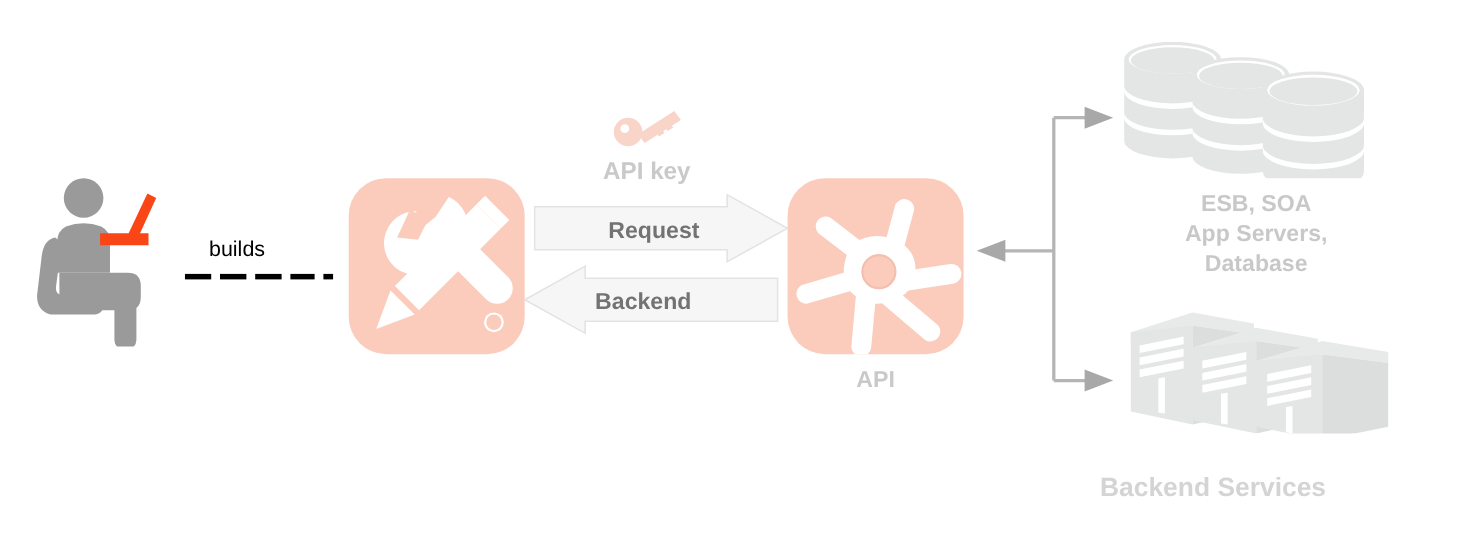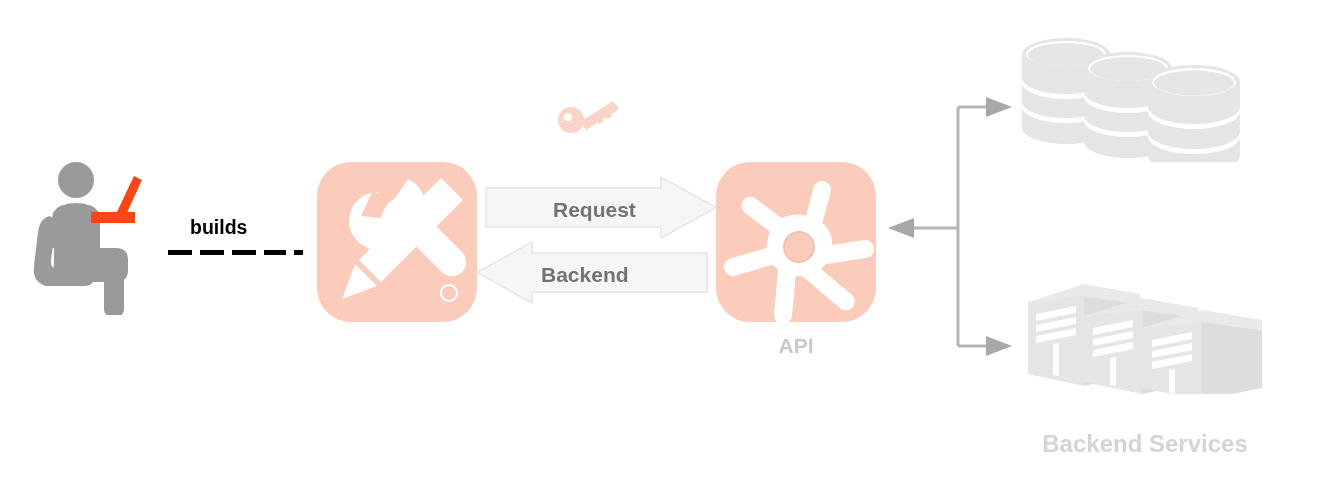--- a/index.html
+++ b/index.html
@@ -27,21 +27,21 @@
     font-weight: bold;
     color: #000000;
     letter-spacing: 0.1px;
     white-space: nowrap;
   }
 
   
   #builds-label {
     left: 190px; top: 216px;
     font-size: 19.5px;
-    font-weight: bold;
+    font-weight: normal;
     color: #000000;
     white-space: nowrap;
   }
   #builds-dashes { left: 168px; top: 243px; width: 135px; height: 8px; }
 
   
   .tile {
     width: 160px; height: 160px;
     border-radius: 34px;
     background: #fbccbc;
@@ -95,21 +95,21 @@
     text-align: center;
     font-size: 21px;
     font-weight: bold;
     color: #c8c8c8;
     line-height: 27px;
   }
   #servers-icon { left: 1026px; top: 282px; width: 238px; height: 112px; }
   #backend-label {
     left: 1000px; top: 430px;
     width: 290px;
-    text-align: center;
+    text-align: left;
     font-size: 24px;
     font-weight: bold;
     color: #d4d4d4;
     white-space: nowrap;
   }
 </style>
 </head>
 <body>
 
 <div id="stage">
@@ -172,20 +172,21 @@
     <svg width="62" height="38" viewBox="0 0 62 38" xmlns="http://www.w3.org/2000/svg">
       <g fill="#f9d4c8">
         <circle cx="13" cy="22" r="13"></circle>
         <path d="M22 24 l33 -21 l6 8 l-33 21 z"></path>
         <path d="M44 14 l5 7 l5 -3 l-5 -7 z"></path>
         <path d="M36 19 l5 7 l5 -3 l-5 -7 z"></path>
       </g>
       <circle cx="10" cy="19" r="4" fill="#ffffff"></circle>
     </svg>
   </div>
+  <div class="abs" id="apikey-label">API key</div>
 
   <div class="abs" id="request-arrow">
     <svg width="232" height="63" viewBox="0 0 232 63" xmlns="http://www.w3.org/2000/svg">
       <path d="M1 12 L176 12 L176 1 L231 31.5 L176 62 L176 51 L1 51 Z" fill="#f6f6f6" stroke="#e3e3e3" stroke-width="1.4"></path>
     </svg>
   </div>
   <div class="flow-text" id="request-text">Request</div>
 
   <div class="abs" id="response-arrow">
     <svg width="232" height="63" viewBox="0 0 232 63" xmlns="http://www.w3.org/2000/svg">
@@ -268,20 +269,25 @@
       </g>
       <g fill="#ffffff">
         <ellipse cx="176" cy="44" rx="42" ry="14"></ellipse>
         <path d="M130 69 a46 17 0 0 0 92 0 l0 5 a46 17 0 0 1 -92 0 z"></path>
         <path d="M130 94 a46 17 0 0 0 92 0 l0 5 a46 17 0 0 1 -92 0 z"></path>
       </g>
       <g fill="#e4e5e5">
         <ellipse cx="176" cy="45" rx="40" ry="12.5"></ellipse>
       </g>
     </svg>
+  </div>
+  <div class="abs" id="database-label">
+    <div>ESB, SOA</div>
+    <div>App Servers,</div>
+    <div>Database</div>
   </div>
 
   <div class="abs" id="servers-icon">
     <svg width="238" height="112" viewBox="0 0 238 112" xmlns="http://www.w3.org/2000/svg">
 
       <g>
         <path d="M2 20 L58 2 L114 12 L114 22 L58 14 L2 30 Z" fill="#e8e9e9"></path>
         <path d="M2 20 L2 92 L58 104 L58 14 Z" fill="#e4e5e5"></path>
         <path d="M58 14 L114 22 L114 92 L58 104 Z" fill="#dcdddd"></path>
         <g fill="#ffffff">

